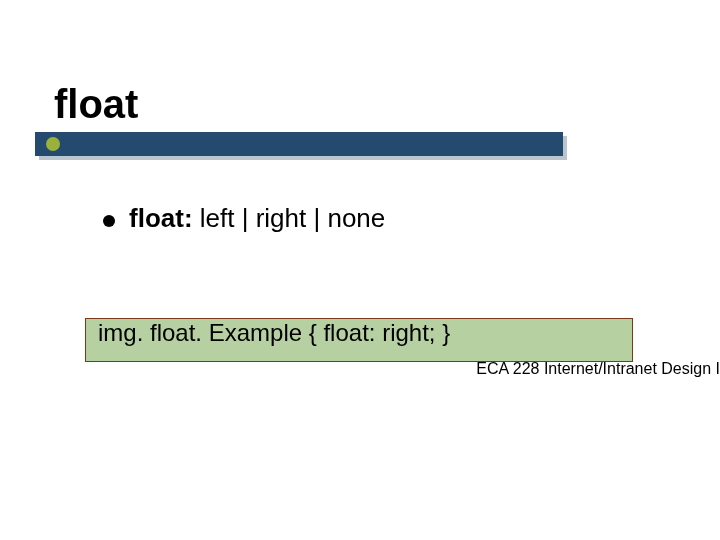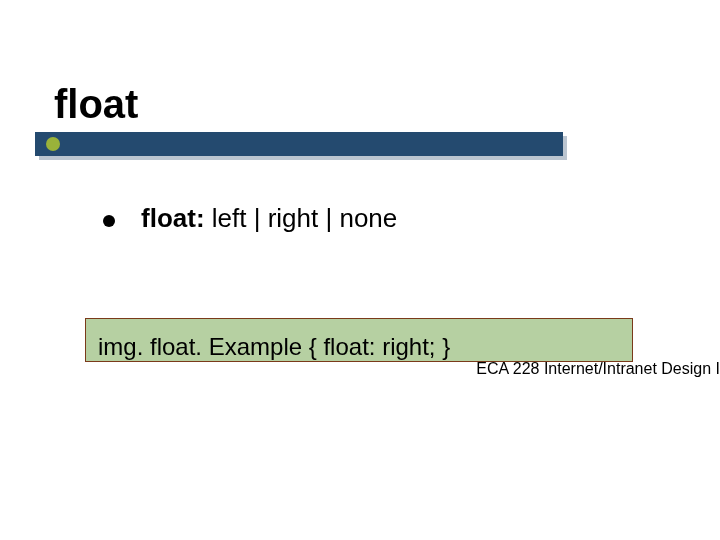--- a/index.html
+++ b/index.html
@@ -40,21 +40,21 @@
     border-radius: 50%;
     background: #9ab23a;
     z-index: 2;
   }
   .bullet-row {
     position: absolute;
     left: 103px;
     top: 203px;
     display: flex;
     align-items: center;
-    gap: 26px;
+    gap: 14px;
   }
   .bullet-dot {
     width: 12px;
     height: 12px;
     border-radius: 50%;
     background: #000;
     flex: 0 0 auto;
     margin-top: 4px;
   }
   .bullet-text {
@@ -64,21 +64,21 @@
   .bullet-text b { font-weight: bold; }
   .code-box {
     position: absolute;
     left: 85px;
     top: 318px;
     width: 548px;
     height: 44px;
     background: #b6d0a2;
     border: 1px solid #7a3a1a;
     display: flex;
-    align-items: flex-end;
+    align-items: flex-start;
     padding-left: 12px;
   }
   .code-text {
     font-size: 24px;
     color: #000;
   }
   .footer {
     position: absolute;
     left: 0;
     right: 0;

